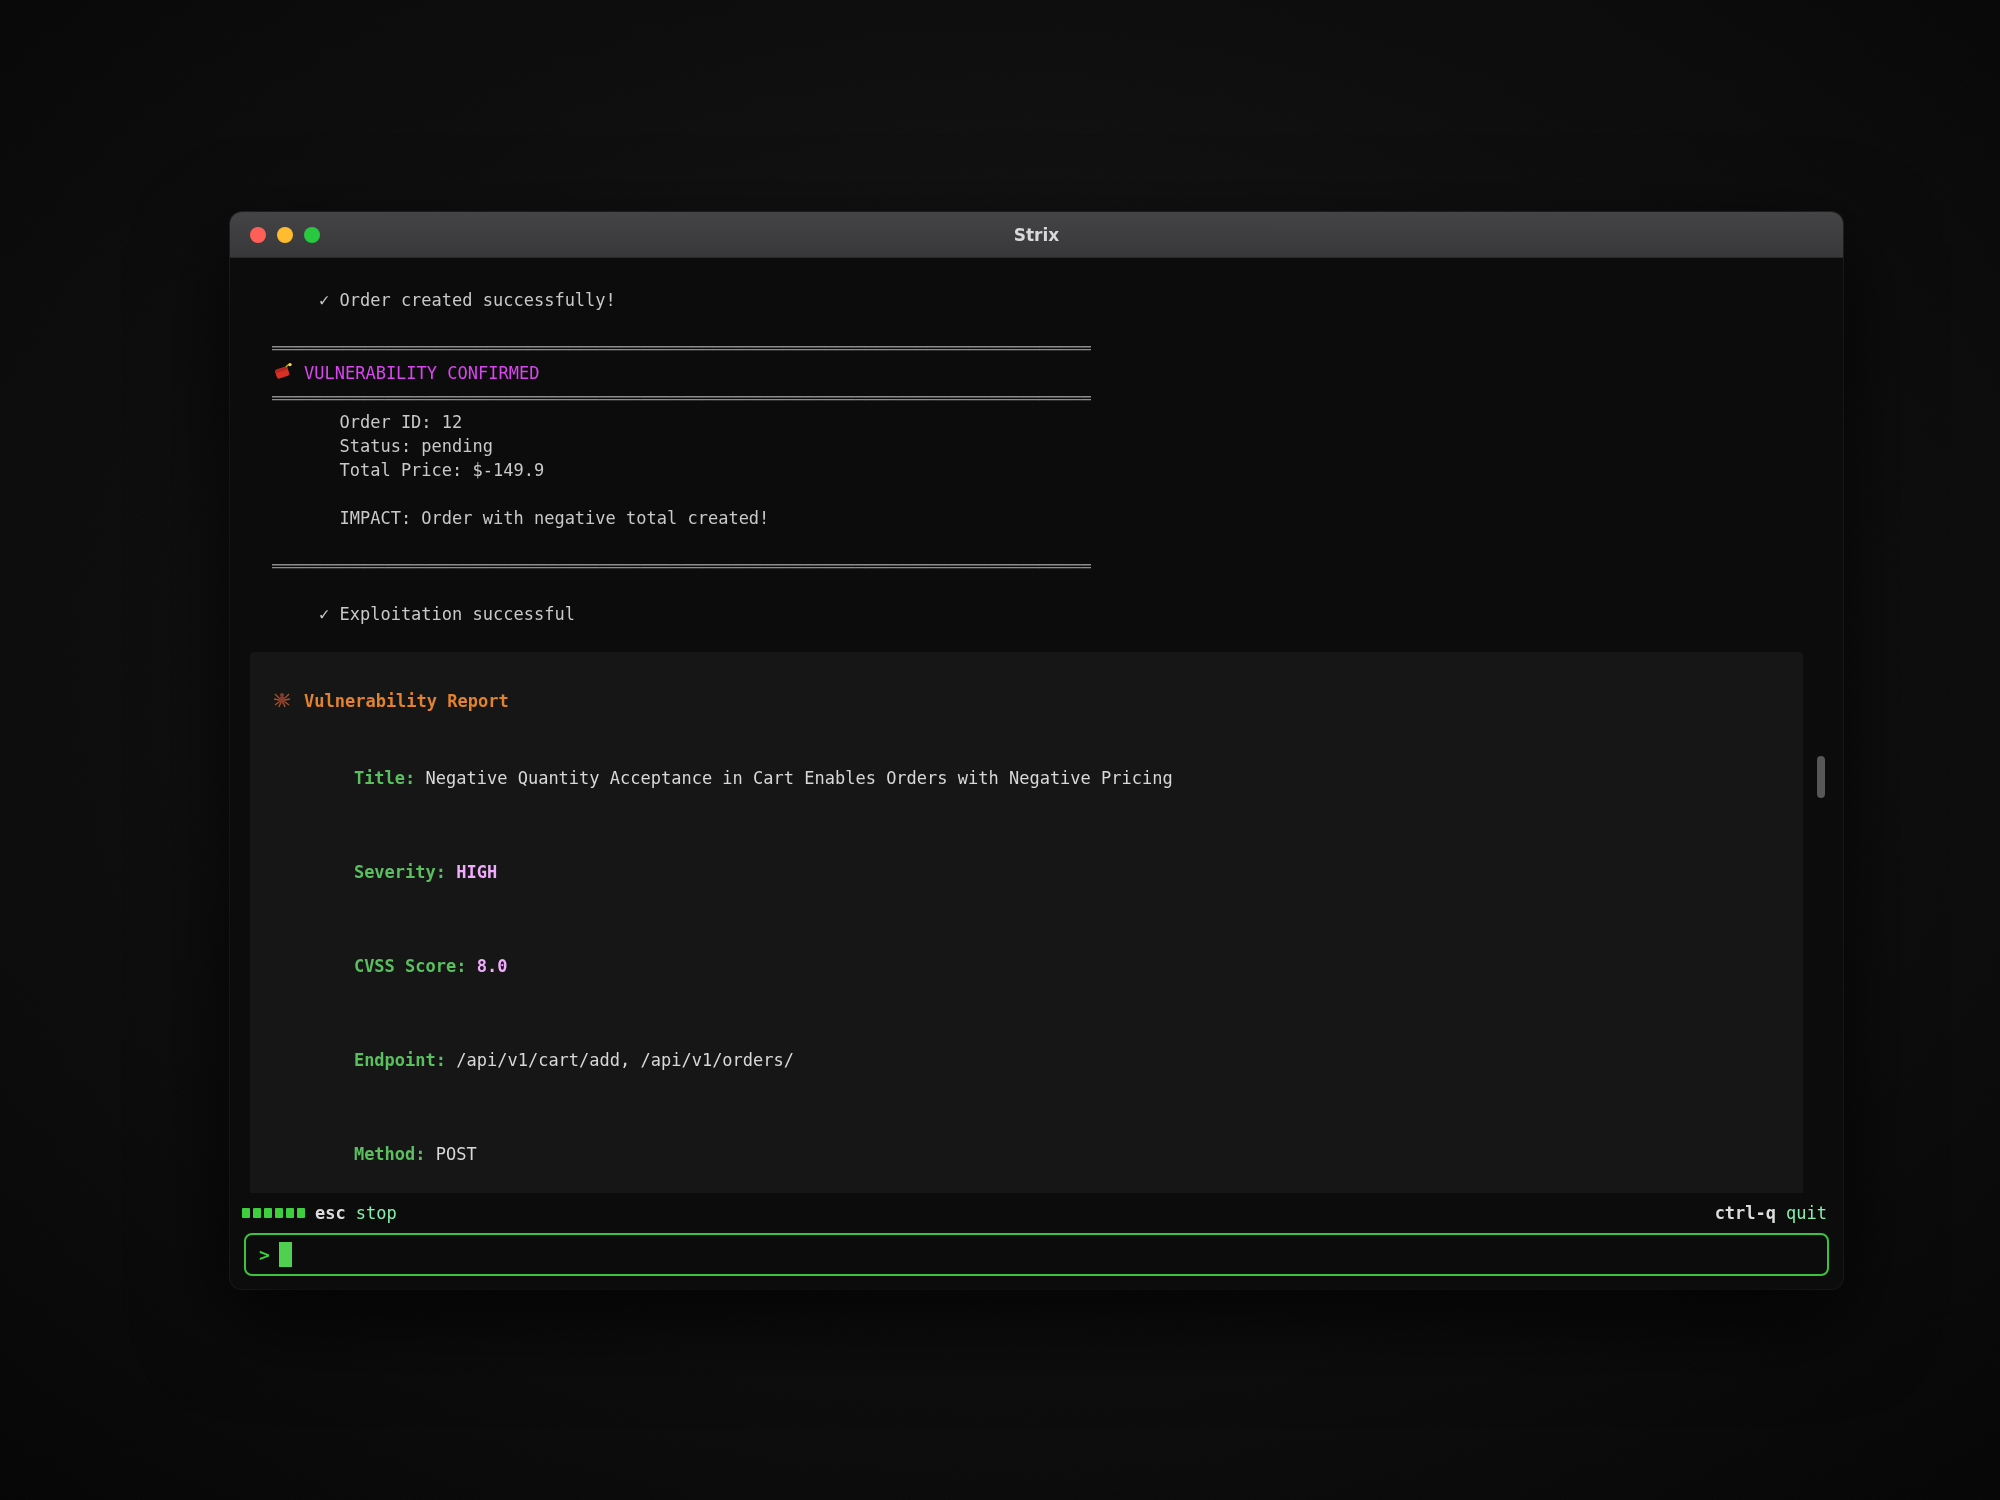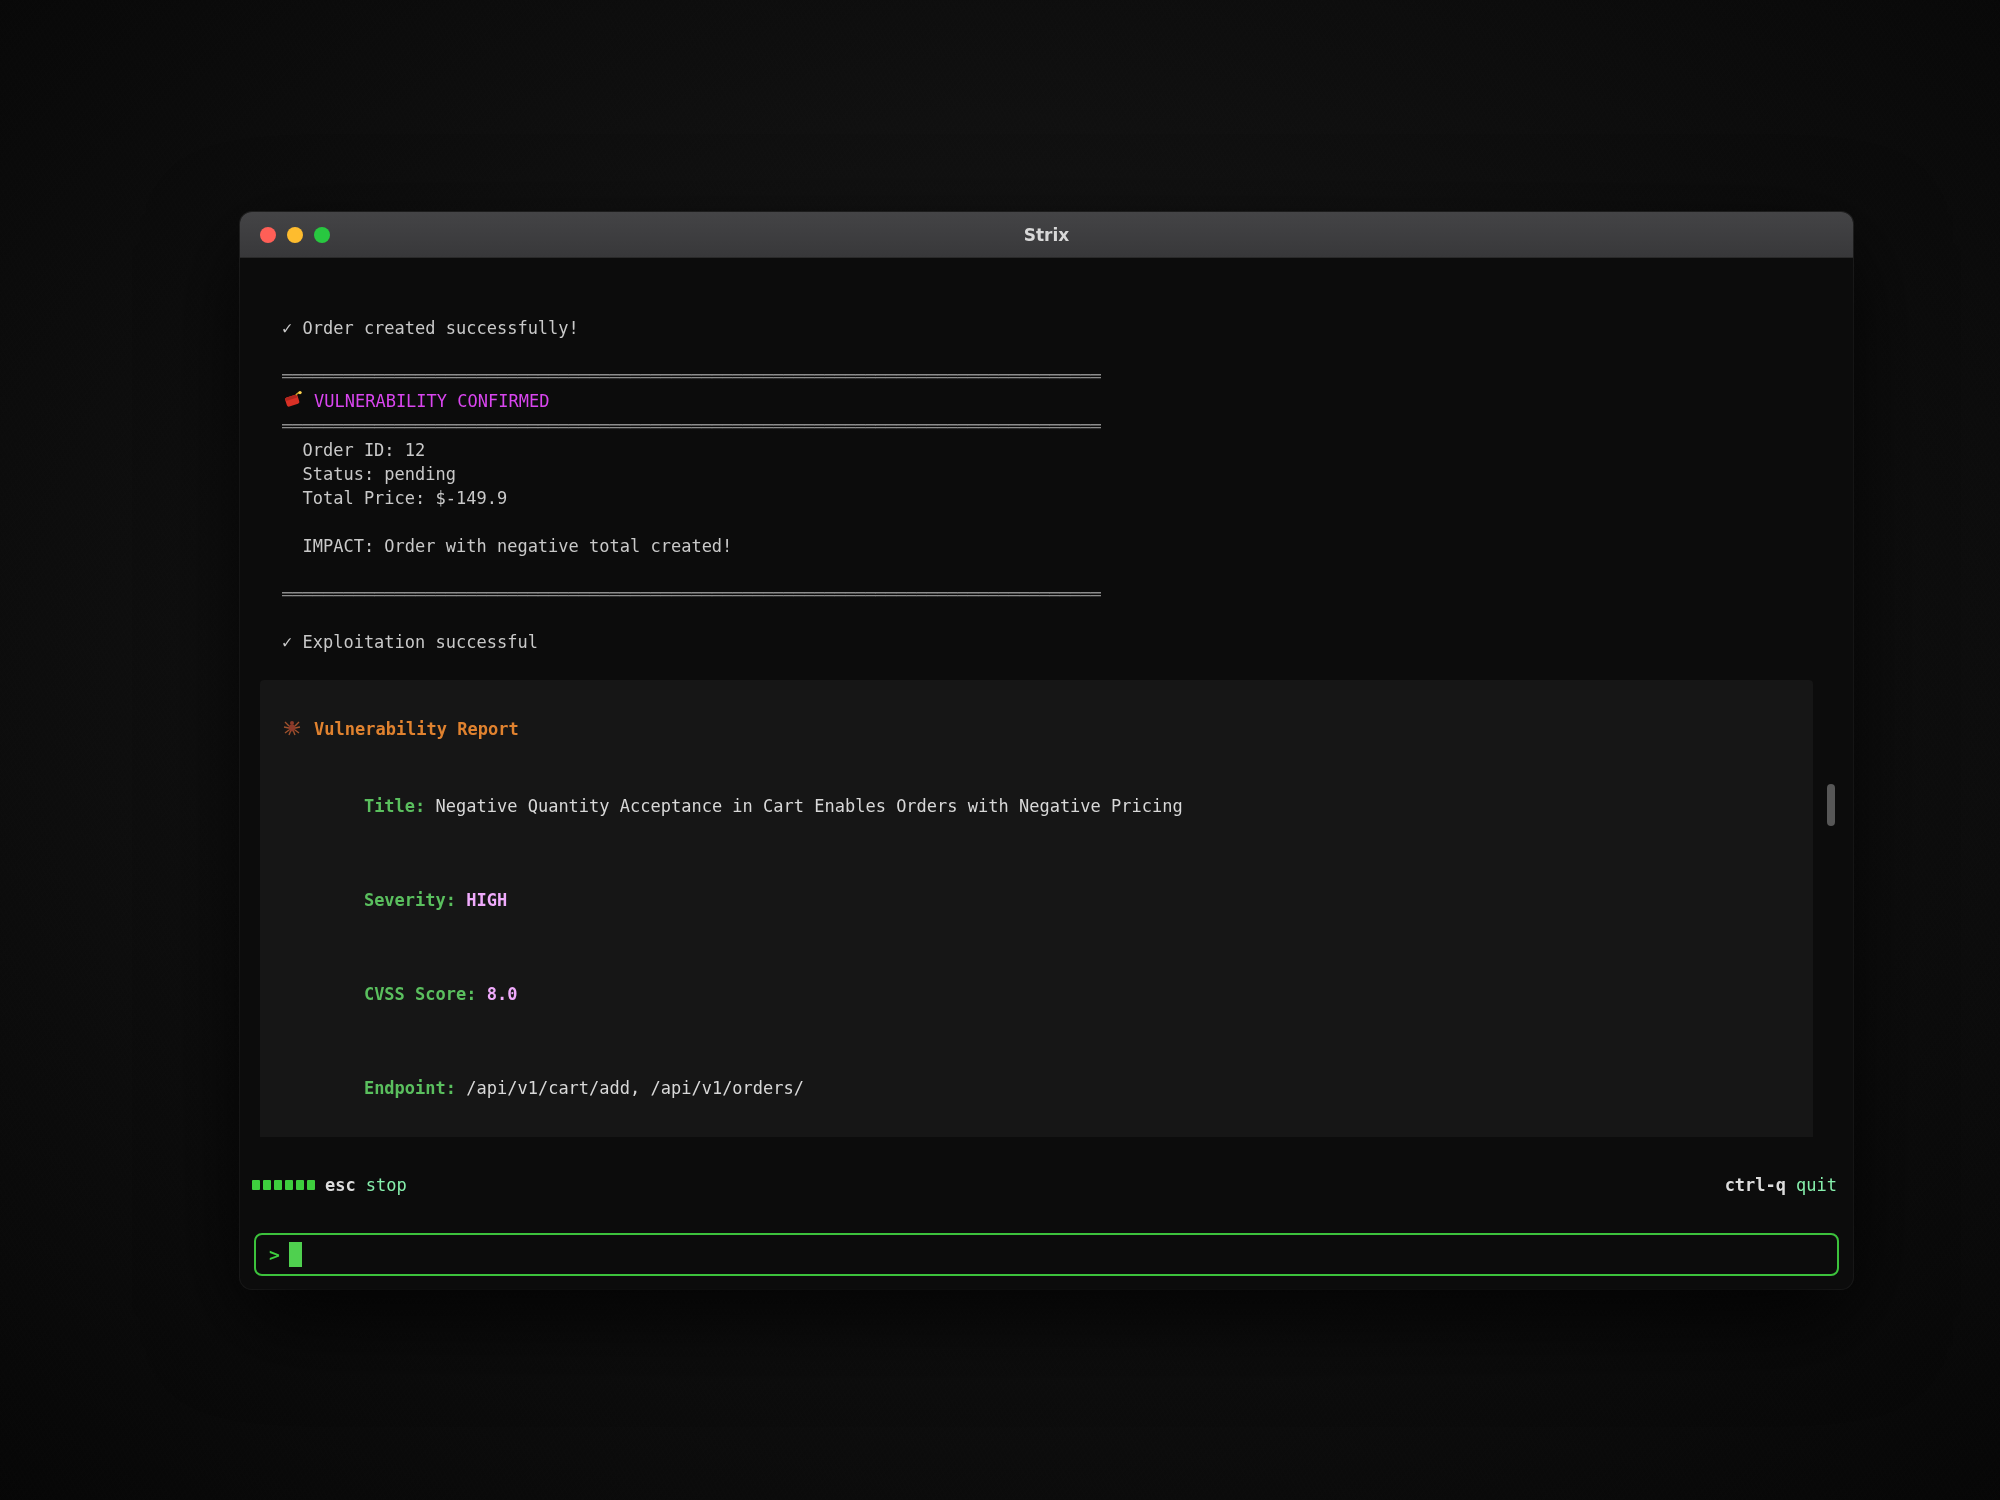--- a/index.html
+++ b/index.html
@@ -12,26 +12,25 @@
   }
   body::after{
     content:""; position:absolute; inset:0; pointer-events:none; opacity:.05;
     background:
       repeating-linear-gradient(63deg, rgba(255,255,255,.25) 0 1px, transparent 1px 4px),
       repeating-linear-gradient(-49deg, rgba(255,255,255,.18) 0 1px, transparent 1px 5px);
     mix-blend-mode:overlay;
   }
 
   .window{
-    position:absolute; left:240px; top:212px; width:1613px; height:1077px;
+    position:absolute; left:230px; top:212px; width:1613px; height:1077px;
     border-radius:12px; background:#0c0c0c; overflow:hidden;
     display:flex; flex-direction:column;
     box-shadow:0 30px 90px rgba(0,0,0,.8), 0 0 0 1px #242424;
     z-index:2;
-    gap:28px;
   }
 
   
   .titlebar{
     flex:0 0 46px; position:relative;
     background:linear-gradient(#444446,#38383a);
     display:flex; align-items:center; justify-content:center;
     border-bottom:1px solid #2a2a2a;
   }
   .traffic{ position:absolute; left:20px; top:0; height:100%; display:flex; align-items:center; gap:11px; }
@@ -40,21 +39,21 @@
   .light.yellow{ background:#febc2e; }
   .light.green{ background:#28c840; }
   .wtitle{ font-family:"DejaVu Sans", sans-serif; font-weight:bold; font-size:17px; color:#d8d8d8; }
 
   
   .viewport{
     flex:1 1 auto; overflow:hidden; position:relative;
     padding-top:30px; font-size:17px; line-height:24px; color:#c9c9c9;
   }
   .out{ padding:0 30px 0 42px; }
-  .line{ white-space:pre; }
+  .line{ white-space:pre;margin-left:47px; }
   .blank{ height:24px; }
   .sep{ color:#8c8c8c; white-space:pre; overflow:hidden; }
   .iconline{ display:flex; align-items:center; gap:12px; }
   .iconline .txt{ white-space:pre; color:#d946ef; }
 
   
   .panel{
     margin:26px 40px 0 20px; background:#161616; border-radius:4px;
     padding:36px 56px 60px 22px;
   }

